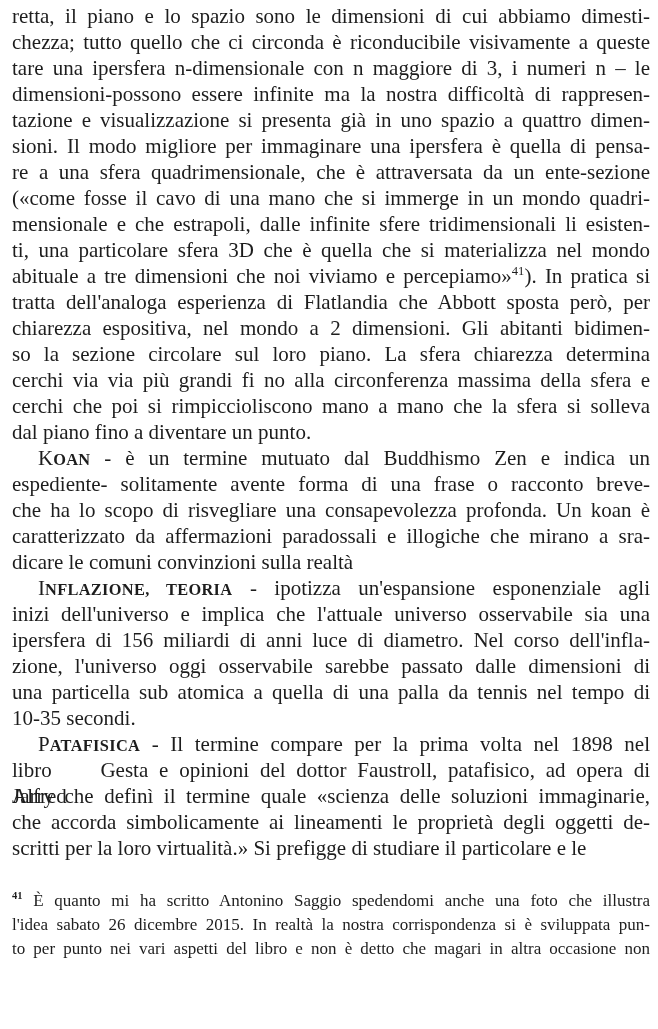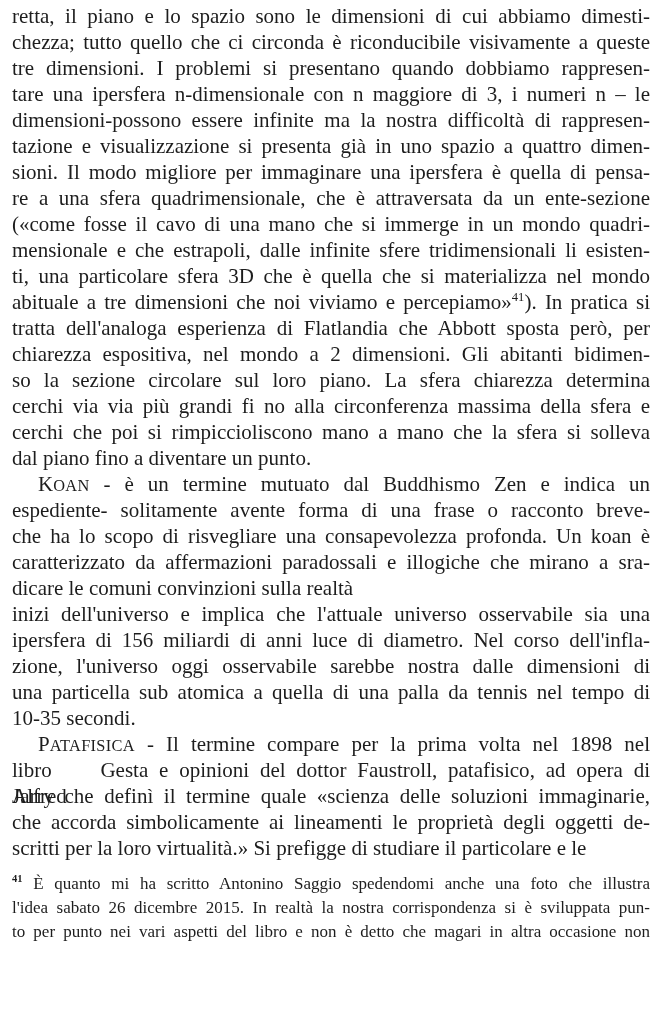--- a/index.html
+++ b/index.html
@@ -31,53 +31,53 @@
   }
   .tline.lastline {
     text-align-last: left;
   }
   .tline.indent {
     text-indent: 26px;
   }
   .sc {
     font-size: 0.78em;
     letter-spacing: 0.02em;
+    font-weight: bold;
   }
   .i {
     margin-left: 38px;
   }
   .sup {
     font-size: 0.6em;
     vertical-align: super;
     line-height: 0;
   }
   .supb {
     font-size: 0.62em;
     vertical-align: super;
     line-height: 0;
     font-weight: bold;
   }
   .footnote {
-    margin-top: 11px;
+    margin-top: 28px;
     font-size: 17px;
     line-height: 24px;
   }
   .footnote .tline {
     height: 24px;
   }
 </style>
 </head>
 <body>
 
 <div class="page">
   <div class="main-text" id="main-text">
       <div>
         <div class="tline"><span>retta, il piano e lo spazio sono le dimensioni di cui abbiamo dimesti-</span></div>
         <div class="tline"><span>chezza; tutto quello che ci circonda è riconducibile visivamente a queste</span></div>
-        <div class="tline"><span>tre dimensioni. I problemi si presentano quando dobbiamo rappresen-</span></div>
         <div class="tline"><span>tare una ipersfera n-dimensionale con n maggiore di 3, i numeri n – le</span></div>
         <div class="tline"><span>dimensioni-possono essere infinite ma la nostra difficoltà di rappresen-</span></div>
         <div class="tline"><span>tazione e visualizzazione si presenta già in uno spazio a quattro dimen-</span></div>
         <div class="tline"><span>sioni. Il modo migliore per immaginare una ipersfera è quella di pensa-</span></div>
         <div class="tline"><span>re a una sfera quadrimensionale, che è attraversata da un ente-sezione</span></div>
         <div class="tline"><span>(«come fosse il cavo di una mano che si immerge in un mondo quadri-</span></div>
         <div class="tline"><span>mensionale e che estrapoli, dalle infinite sfere tridimensionali li esisten-</span></div>
         <div class="tline"><span>ti, una particolare sfera 3D che è quella che si materializza nel mondo</span></div>
         <div class="tline"><span>abituale a tre dimensioni che noi viviamo e percepiamo»</span><span class="sup">41</span><span>). In pratica si</span></div>
         <div class="tline"><span>tratta dell'analoga esperienza di Flatlandia che Abbott sposta però, per</span></div>
@@ -88,23 +88,24 @@
         <div class="tline lastline"><span>dal piano fino a diventare un punto.</span></div>
       </div>
       <div>
         <div class="tline indent"><span>K</span><span class="sc">OAN</span><span> - è un termine mutuato dal Buddhismo Zen e indica un</span></div>
         <div class="tline"><span>espediente- solitamente avente forma di una frase o racconto breve-</span></div>
         <div class="tline"><span>che ha lo scopo di risvegliare una consapevolezza profonda. Un koan è</span></div>
         <div class="tline"><span>caratterizzato da affermazioni paradossali e illogiche che mirano a sra-</span></div>
         <div class="tline lastline"><span>dicare le comuni convinzioni sulla realtà</span></div>
       </div>
       <div>
+        <div class="tline indent"><span>I</span><span class="sc">NFLAZIONE, TEORIA</span><span> - ipotizza un'espansione esponenziale agli</span></div>
         <div class="tline"><span>inizi dell'universo e implica che l'attuale universo osservabile sia una</span></div>
         <div class="tline"><span>ipersfera di 156 miliardi di anni luce di diametro. Nel corso dell'infla-</span></div>
-        <div class="tline"><span>zione, l'universo oggi osservabile sarebbe nostra dalle dimensioni di</span></div>
+        <div class="tline"><span>zione, l'universo oggi osservabile sarebbe passato dalle dimensioni di</span></div>
         <div class="tline"><span>una particella sub atomica a quella di una palla da tennis nel tempo di</span></div>
         <div class="tline lastline"><span>10-35 secondi.</span></div>
       </div>
       <div>
         <div class="tline indent"><span>P</span><span class="sc">ATAFISICA</span><span> - Il termine compare per la prima volta nel 1898 nel</span></div>
         <div class="tline"><span>libro </span><span class="i">Gesta e opinioni del dottor Faustroll, patafisico</span><span>, ad opera di Alfred</span></div>
         <div class="tline"><span>Jarry che definì il termine quale «scienza delle soluzioni immaginarie,</span></div>
         <div class="tline"><span>che accorda simbolicamente ai lineamenti le proprietà degli oggetti de-</span></div>
         <div class="tline lastline"><span>scritti per la loro virtualità.» Si prefigge di studiare il particolare e le</span></div>
       </div>

